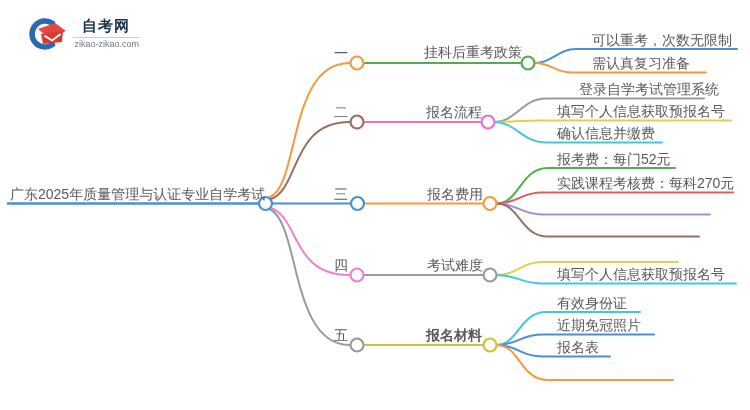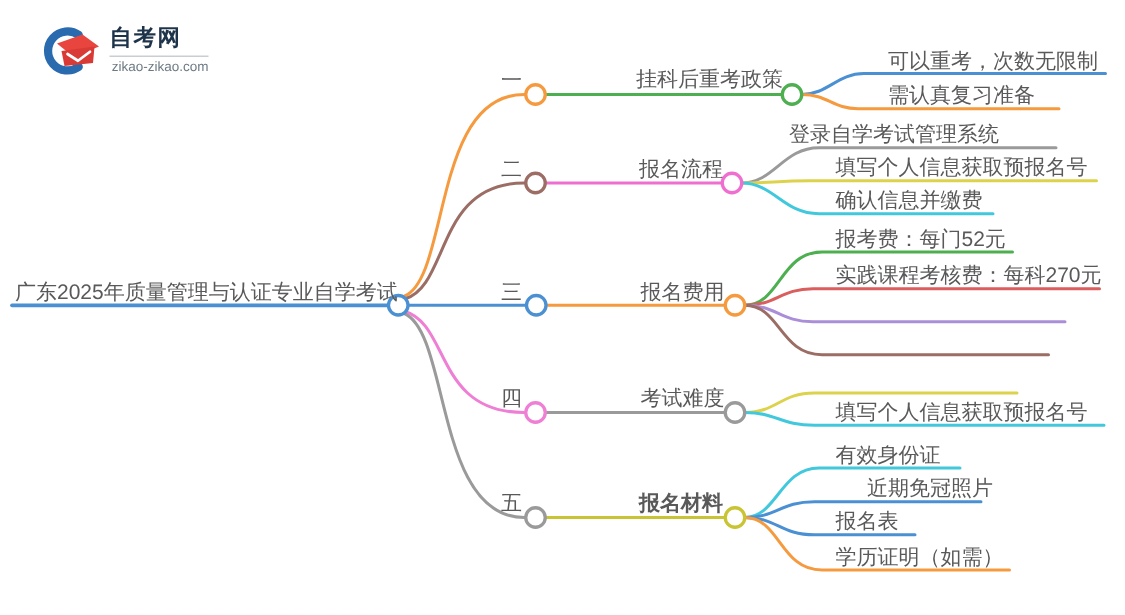--- a/index.html
+++ b/index.html
@@ -9,21 +9,21 @@
   }
   .links{position:absolute;left:0;top:0;}
   .lbl{
     position:absolute;white-space:nowrap;
     font-size:14px;line-height:16px;color:#595959;
   }
   .root-lbl{font-size:14px;letter-spacing:0;}
   
   .logo{position:absolute;left:28px;top:13px;display:flex;align-items:center;}
   .logo-text{margin-left:5px;width:66px;}
-  .logo-title{font-size:15px;font-weight:bold;color:#1d3349;letter-spacing:1px;text-align:left;line-height:18px;}
+  .logo-title{font-size:15px;font-weight:bold;color:#1d3349;letter-spacing:1px;text-align:center;line-height:18px;}
   .logo-divider{height:1px;background:#c9ced3;margin:2px 0 1px 0;}
   .logo-domain{font-size:9px;color:#6d7a85;text-align:right;line-height:11px;}
 </style>
 </head>
 <body>
 
 <div class="stage">
 
   <svg class="links" width="750" height="410" viewBox="0 0 750 410">
     <g fill="none" stroke-width="2" stroke-linecap="round">
@@ -100,27 +100,26 @@
 
   <div class="lbl" style="left:424px;top:44px;">挂科后重考政策</div>
   <div class="lbl" style="left:426px;top:104px;">报名流程</div>
   <div class="lbl" style="left:427px;top:186px;">报名费用</div>
   <div class="lbl" style="left:427px;top:257px;">考试难度</div>
   <div class="lbl" style="left:426px;top:327px;font-weight:bold;">报名材料</div>
 
   <div class="lbl" style="left:592px;top:32px;">可以重考，次数无限制</div>
   <div class="lbl" style="left:592px;top:55px;">需认真复习准备</div>
 
-  <div class="lbl" style="left:526px;top:81px;">登录自学考试管理系统</div>
+  <div class="lbl" style="left:579px;top:81px;">登录自学考试管理系统</div>
   <div class="lbl" style="left:557px;top:103px;">填写个人信息获取预报名号</div>
   <div class="lbl" style="left:557px;top:125px;">确认信息并缴费</div>
 
   <div class="lbl" style="left:557px;top:151px;">报考费：每门52元</div>
   <div class="lbl" style="left:557px;top:175px;">实践课程考核费：每科270元</div>
 
   <div class="lbl" style="left:557px;top:266px;">填写个人信息获取预报名号</div>
 
   <div class="lbl" style="left:557px;top:295px;">有效身份证</div>
-  <div class="lbl" style="left:578px;top:317px;">近期免冠照片</div>
+  <div class="lbl" style="left:557px;top:317px;">近期免冠照片</div>
   <div class="lbl" style="left:557px;top:339px;">报名表</div>
-  <div class="lbl" style="left:557px;top:363px;">学历证明（如需）</div>
 
 </div>
 
 </body></html>

